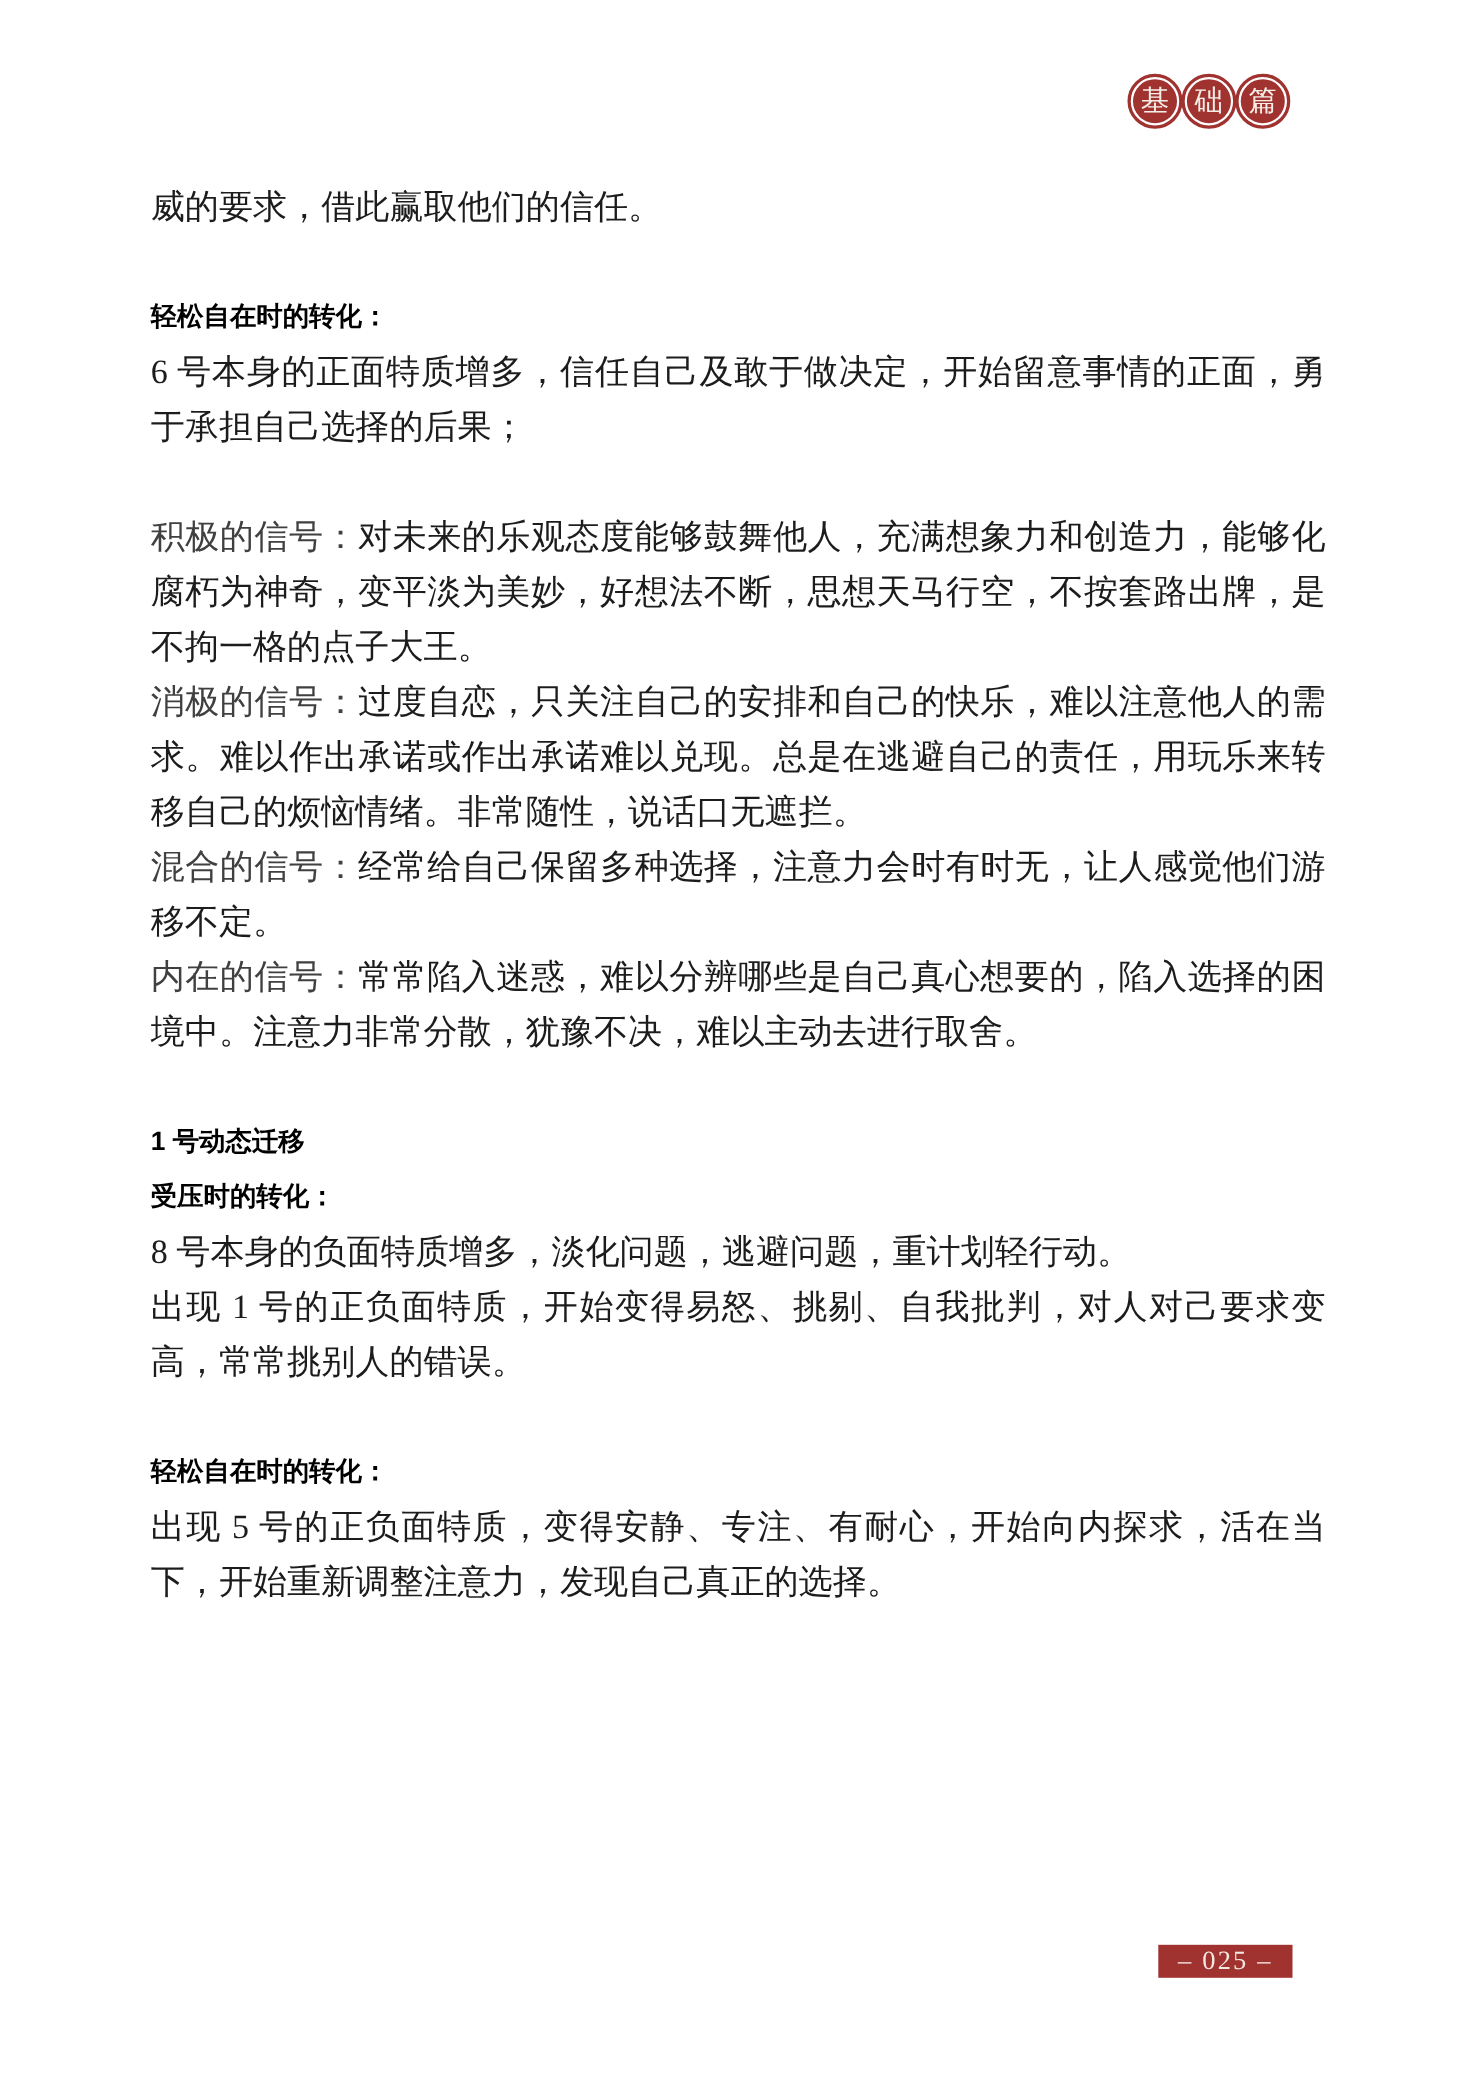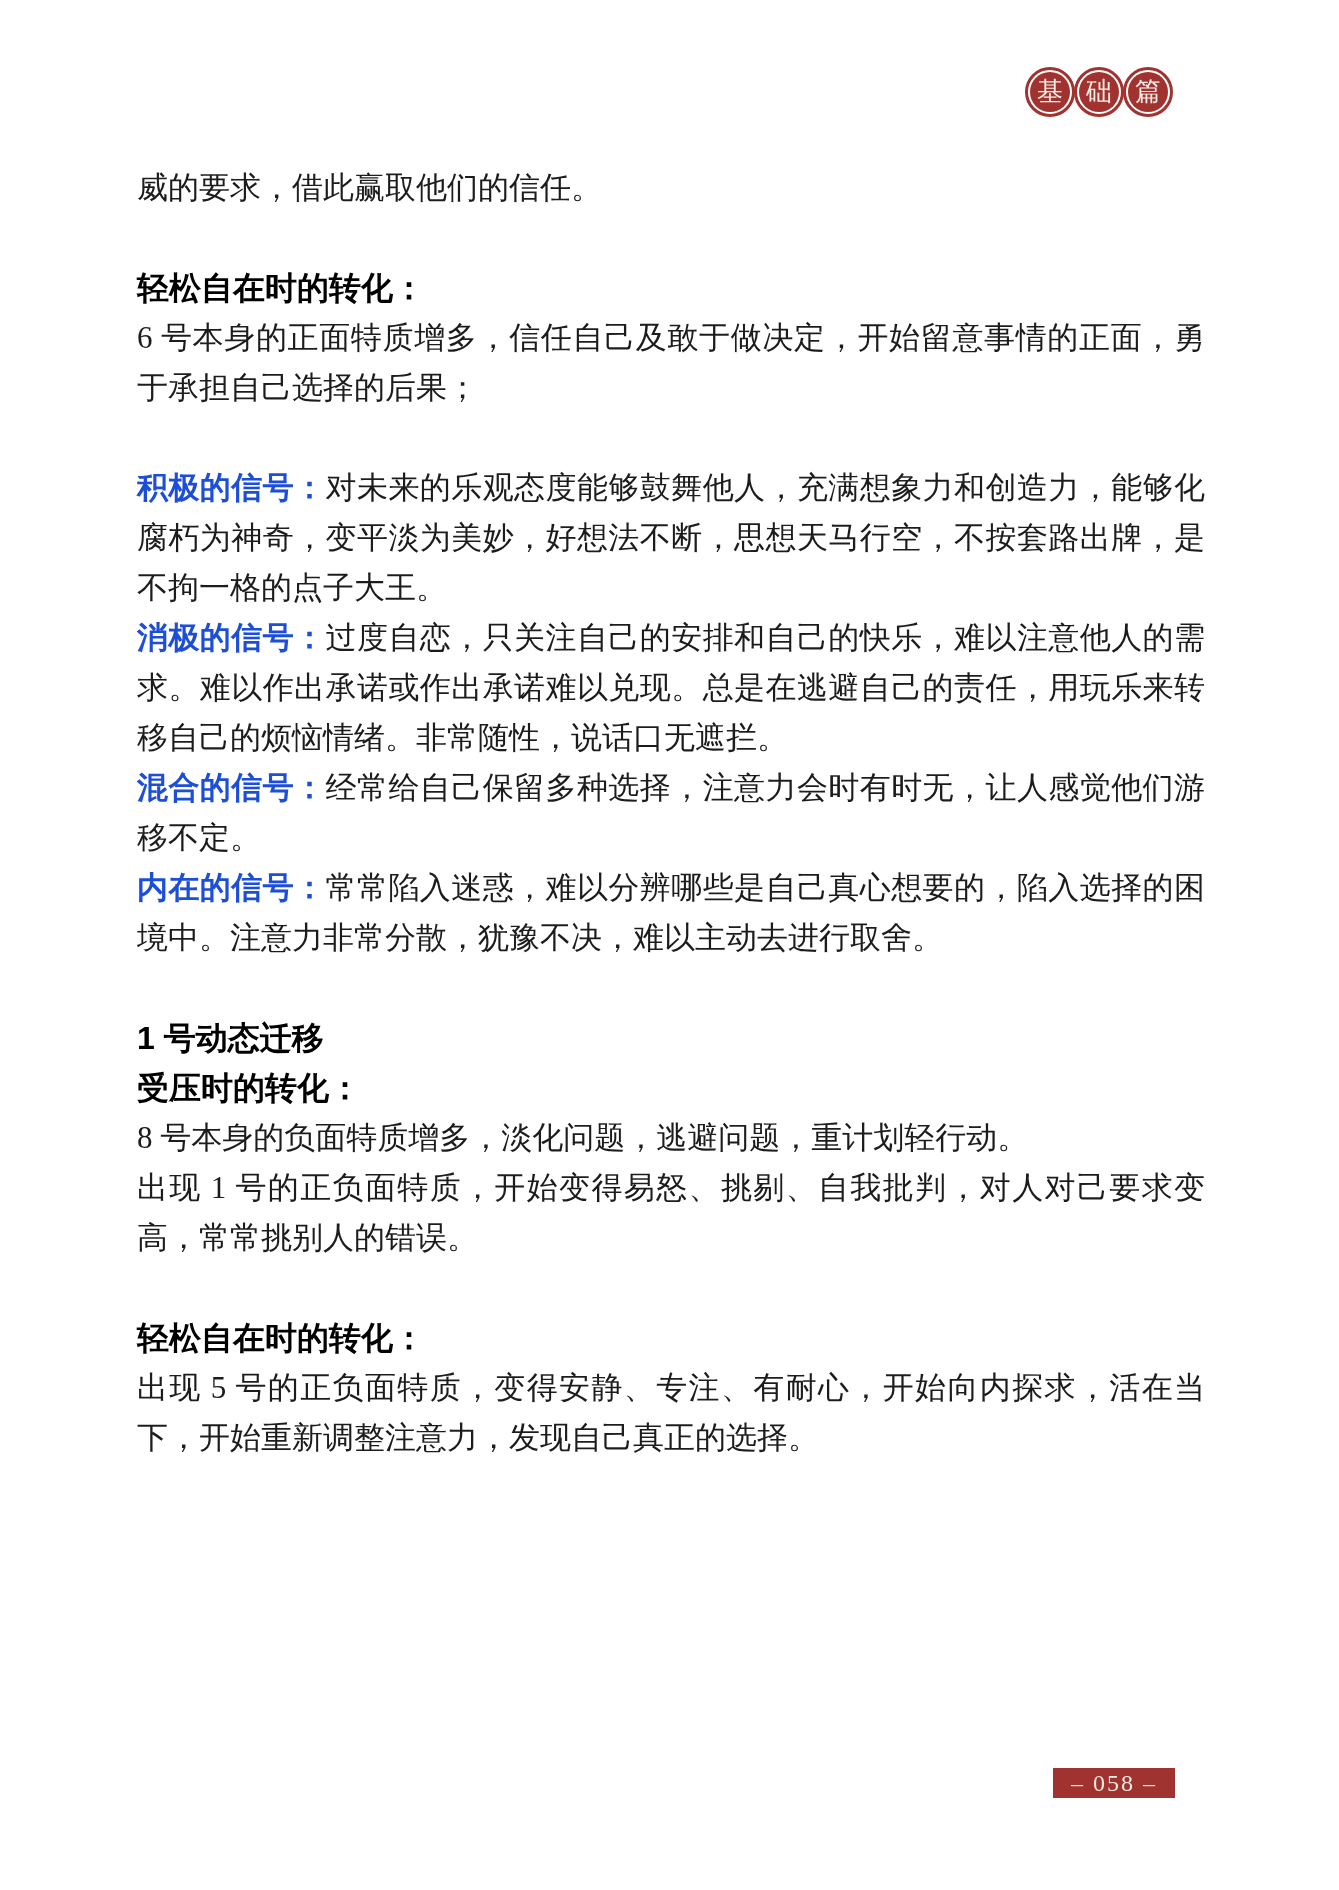--- a/index.html
+++ b/index.html
@@ -54,28 +54,28 @@
     line-height: 50px;
     text-align: justify;
   }
   .content p { text-align: justify; }
   .block { margin-top: 50px; }
   .block:first-child { margin-top: 18px; }
   h3.hdr {
     font-family: "Liberation Sans", "DejaVu Sans", sans-serif;
     font-weight: 700;
     color: #000000;
-    font-size: 32px;
+    font-size: 24px;
     line-height: 50px;
     text-align: left;
   }
   .lbl {
     font-family: "Liberation Sans", "DejaVu Sans", sans-serif;
-    font-weight: 700;
-    color: #1d4ed8;
+    font-weight: 400;
+    color: #404040;
   }
 
   
   .pagenum {
     position: absolute;
     left: 1053px;
     top: 1768px;
     width: 122px;
     height: 30px;
     background: #A0322F;
@@ -129,15 +129,15 @@
       <p>出现 1 号的正负面特质，开始变得易怒、挑剔、自我批判，对人对己要求变高，常常挑别人的错误。</p>
     </div>
 
     <div class="block">
       <h3 class="hdr">轻松自在时的转化：</h3>
       <p>出现 5 号的正负面特质，变得安静、专注、有耐心，开始向内探求，活在当下，开始重新调整注意力，发现自己真正的选择。</p>
     </div>
 
   </div>
 
-  <div class="pagenum">– 058 –</div>
+  <div class="pagenum">– 025 –</div>
 
 </div>
 
 </body></html>

